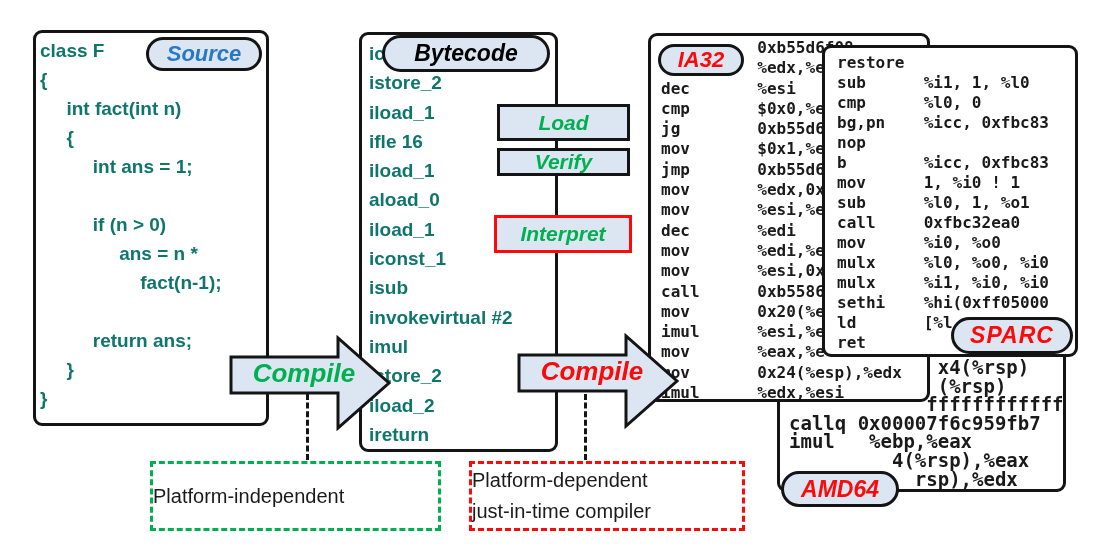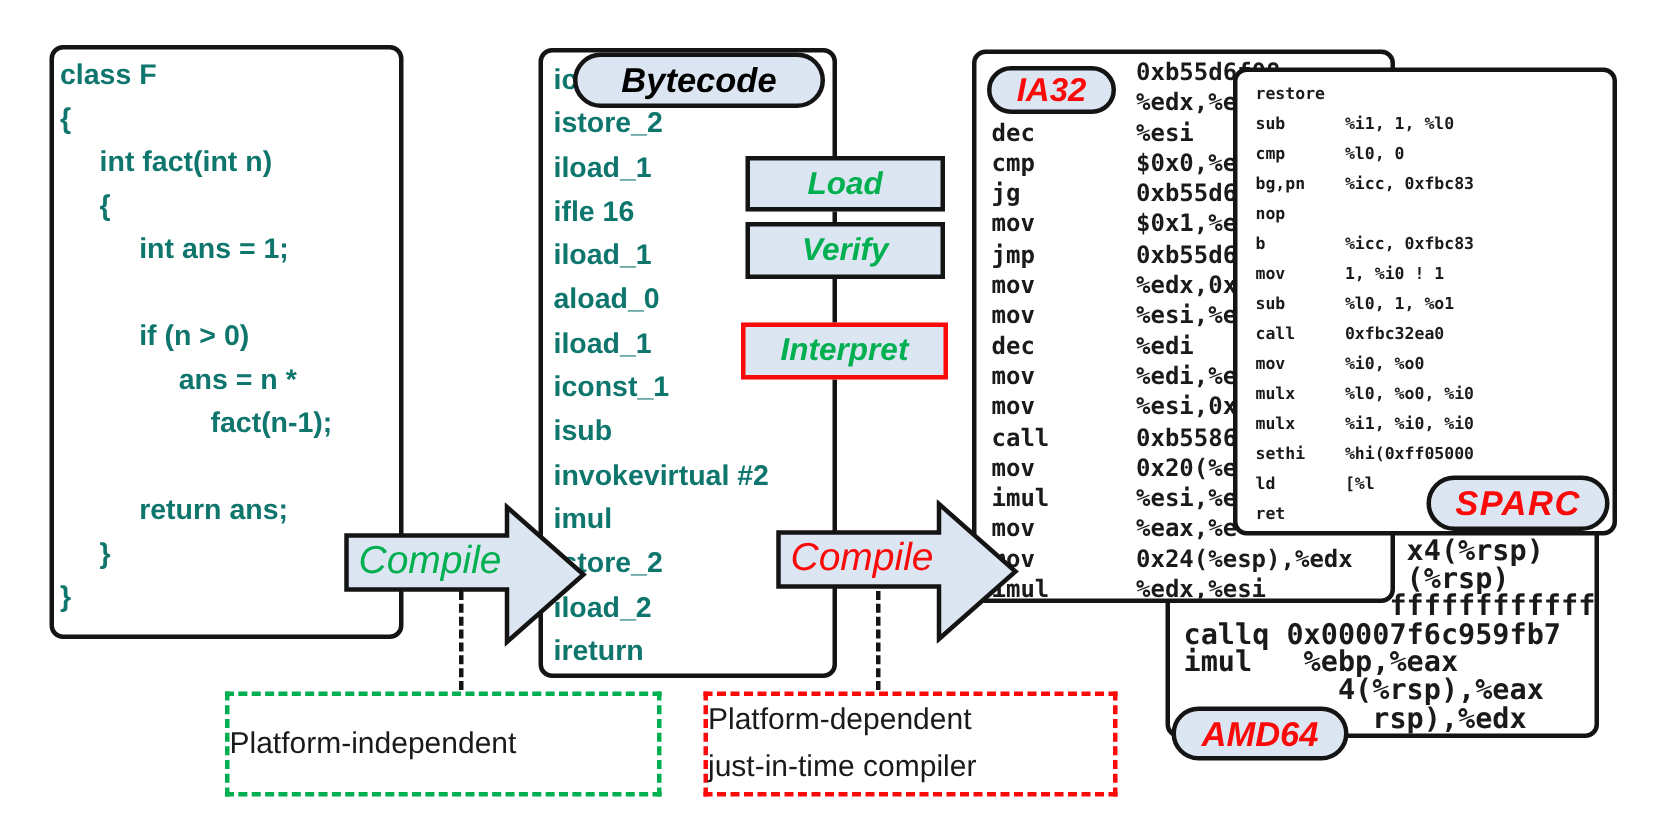--- a/index.html
+++ b/index.html
@@ -14,47 +14,47 @@
   #panel-sparc {left:822px;top:45px;width:256px;height:312px;z-index:3;}
   #panel-source{left:33px; top:30px;width:236px;height:396px;z-index:2;}
   #panel-byte  {left:359px;top:32px;width:199px;height:420px;z-index:2;}
 
   pre{margin:0;white-space:pre;}
   .sanscode{font-family:"Liberation Sans",sans-serif;font-weight:700;color:#0f766e;}
   .monocode{font-family:"DejaVu Sans Mono",monospace;font-weight:700;color:#1a1a1a;}
   #panel-source pre{font-size:19px;line-height:29px;padding:3px 0 0 4px;}
   #panel-byte   pre{font-size:19px;line-height:29.3px;padding:4px 0 0 7px;}
   #panel-ia32   pre{font-size:16px;line-height:20.3px;padding:2px 0 0 10px;}
-  #panel-sparc  pre{font-size:11px;line-height:20px;  padding:5px 0 0 12px;}
+  #panel-sparc  pre{font-size:16px;line-height:20px;  padding:5px 0 0 12px;}
   #panel-amd64  pre{font-size:19px;line-height:18.6px;position:absolute;top:297px;left:9px;}
 
   
   .badge{position:absolute;background:#dce6f2;border:3px solid #141414;border-radius:22px;
          box-sizing:border-box;display:flex;align-items:center;justify-content:center;
          font-style:italic;font-weight:700;z-index:5;}
   #badge-source  {left:146px;top:37px; width:116px;height:34px;font-size:22px;color:#2878c8;}
   #badge-bytecode{left:382px;top:35px; width:168px;height:37px;font-size:23px;color:#000000;}
   #badge-ia32    {left:658px;top:44px; width:86px; height:32px;font-size:22px;color:#fb0a0a;}
   #badge-sparc   {left:951px;top:317px;width:122px;height:37px;font-size:23px;color:#fb0a0a;letter-spacing:1px;}
   #badge-amd64   {left:781px;top:471px;width:118px;height:36px;font-size:23px;color:#fb0a0a;}
 
   
   .pbox{position:absolute;background:#dce6f2;border:3px solid #141414;box-sizing:border-box;
         display:flex;align-items:center;justify-content:center;font-style:italic;font-weight:700;
         font-size:21px;color:#00b050;z-index:4;}
   #box-load     {left:497px;top:104px;width:133px;height:37px;}
-  #box-verify   {left:497px;top:148px;width:133px;height:38px;text-align:right;}
+  #box-verify   {left:497px;top:148px;width:133px;height:28px;text-align:right;}
   #box-interpret{left:494px;top:215px;width:138px;height:38px;border-color:#fb0a0a;}
 
   
   .arrow-svg{position:absolute;z-index:6;}
   #arrow1-svg{left:229px;top:335px;}
   #arrow2-svg{left:517px;top:333px;}
-  .arrow-label{position:absolute;z-index:7;width:130px;text-align:left;font-style:italic;
-               font-weight:400;font-size:26px;}
+  .arrow-label{position:absolute;z-index:7;width:130px;text-align:center;font-style:italic;
+               font-weight:700;font-size:26px;}
   #arrow1-label{left:239px;top:358px;color:#00b050;}
   #arrow2-label{left:527px;top:356px;color:#fb0a0a;}
 
   
   .connector{position:absolute;width:0;border-left:3px dashed #141414;z-index:0;}
   #connector1{left:306px;top:394px;height:66px;}
   #connector2{left:584px;top:394px;height:66px;}
 
   
   .note{position:absolute;box-sizing:border-box;display:flex;flex-direction:column;
@@ -156,20 +156,23 @@
   <div class="pbox" id="box-load">
     <span>Load</span>
   </div>
   <div class="pbox" id="box-verify">
     <span>Verify</span>
   </div>
   <div class="pbox" id="box-interpret">
     <span>Interpret</span>
   </div>
 
+  <div class="badge" id="badge-source">
+    <span>Source</span>
+  </div>
   <div class="badge" id="badge-bytecode">
     <span>Bytecode</span>
   </div>
   <div class="badge" id="badge-ia32">
     <span>IA32</span>
   </div>
   <div class="badge" id="badge-sparc">
     <span>SPARC</span>
   </div>
   <div class="badge" id="badge-amd64">

